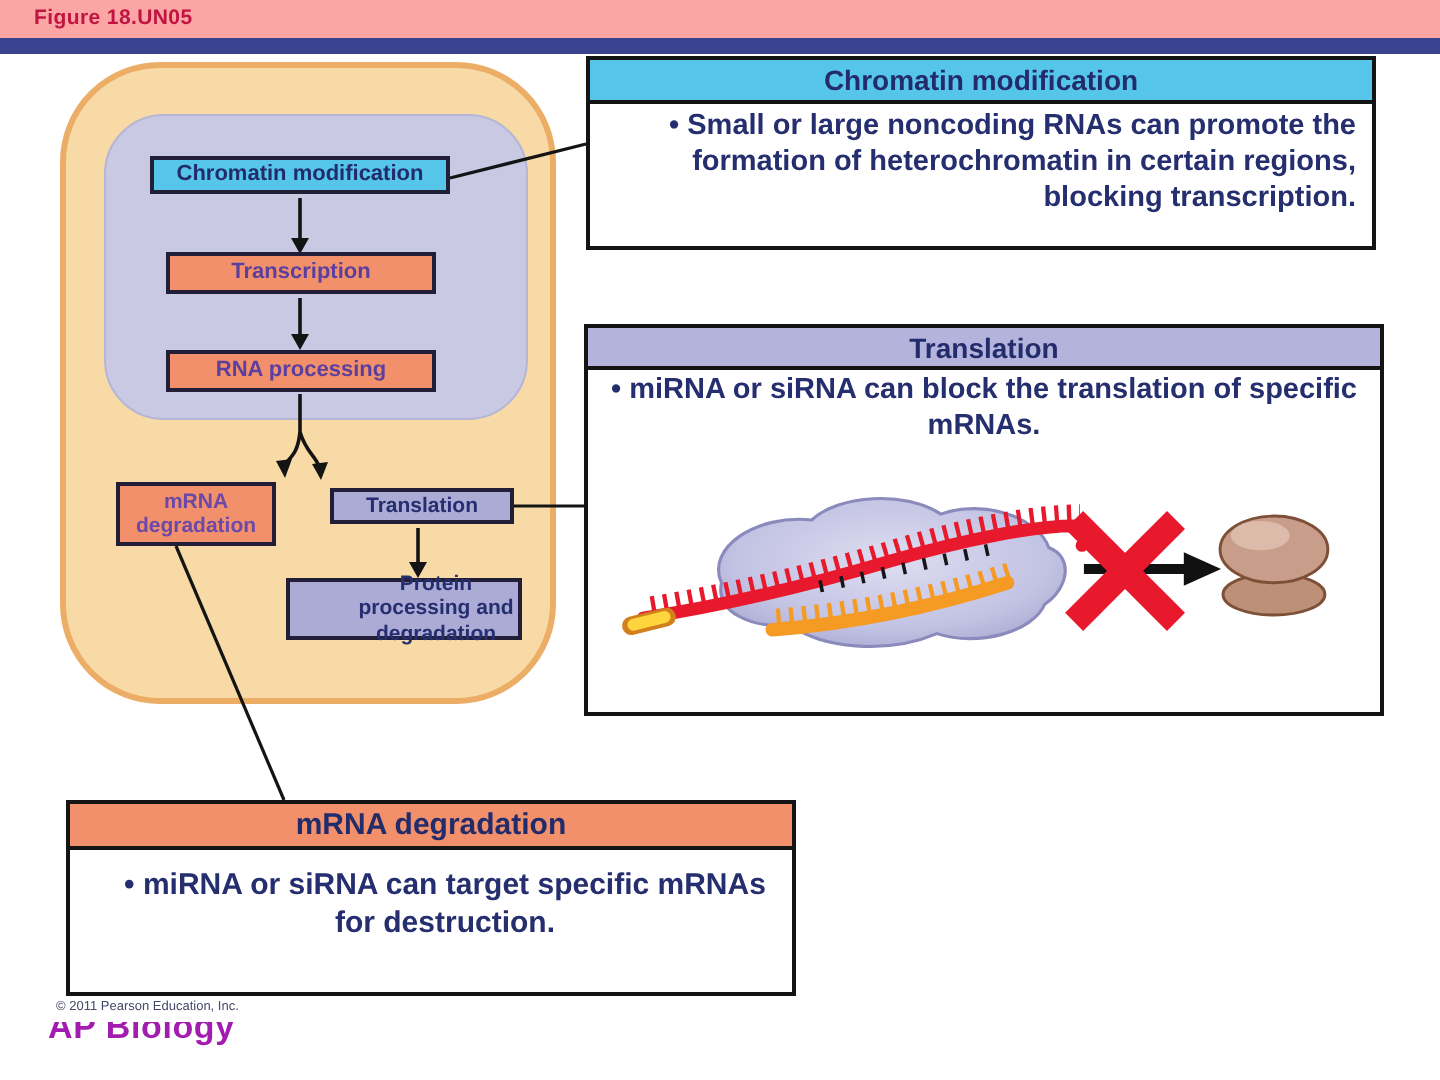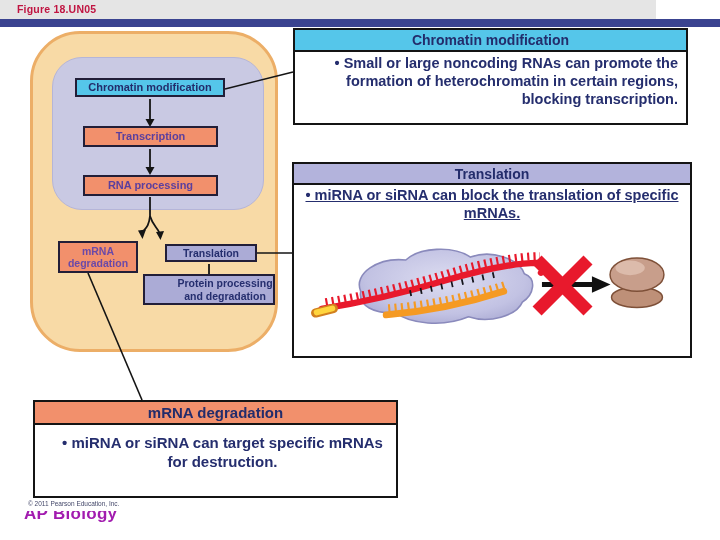--- a/index.html
+++ b/index.html
@@ -1,57 +1,57 @@
 <!DOCTYPE html>
 <html><head>
 <meta charset="utf-8">
 <style>
   html,body{margin:0;padding:0;background:#fff;}
   .stage{position:relative;width:720px;height:540px;background:#fff;overflow:hidden;
          font-family:"Liberation Sans",sans-serif;font-weight:bold;}
 
   
-  .topbar{position:absolute;left:0;top:0;width:656px;height:19px;background:#e5e5e5;}
+  .topbar{position:absolute;left:0;top:0;width:720px;height:19px;background:#fca5a5;}
   .figure-label{position:absolute;left:17px;top:3px;font-size:10.5px;color:#C01441;letter-spacing:.2px;}
   .topstrip{position:absolute;left:0;top:19px;width:720px;height:8px;background:#3A4390;}
 
   
   .cytoplasm{position:absolute;left:30px;top:31px;width:248px;height:321px;background:#F8DAA6;
              border:3px solid #ECAE67;border-radius:50px;box-sizing:border-box;}
   .nucleus{position:absolute;left:52px;top:57px;width:212px;height:153px;background:#C9C9E3;
            border:1px solid #B5B5D8;border-radius:30px;box-sizing:border-box;}
 
   
   .node{position:absolute;display:flex;align-items:center;justify-content:center;text-align:center;
         box-sizing:border-box;border:2px solid #221E38;line-height:1.15;z-index:4;}
   .node-cyan{background:#55C6EA;color:#232C6B;}
   .node-salmon{background:#F2906C;color:#5B3F9E;}
   .node-peri{background:#ABABD6;color:#252E6E;}
   .n-chromatin{left:75px;top:78px;width:150px;height:19px;font-size:11px;}
   .n-transcription{left:83px;top:126px;width:135px;height:21px;font-size:11px;}
   .n-rna{left:83px;top:175px;width:135px;height:21px;font-size:11px;}
   .n-mrna{left:58px;top:241px;width:80px;height:32px;font-size:10.5px;color:#6A49A8;}
   .n-translation{left:165px;top:244px;width:92px;height:18px;font-size:10.5px;}
-  .n-protein{left:143px;top:274px;width:132px;height:31px;font-size:10.5px;padding-left:32px;}
+  .n-protein{left:143px;top:289px;width:118px;height:31px;font-size:10.5px;padding-left:32px;}
 
   .connectors{position:absolute;left:0;top:0;width:720px;height:540px;z-index:3;pointer-events:none;}
 
   
   .callout{position:absolute;background:#fff;border:2px solid #141414;box-sizing:border-box;z-index:2;}
   .co-1{left:293px;top:28px;width:395px;height:97px;}
   .co-2{left:292px;top:162px;width:400px;height:196px;}
   .co-3{left:33px;top:400px;width:365px;height:98px;}
   .callout-header{width:100%;display:flex;align-items:center;justify-content:center;text-align:center;
                   border-bottom:2px solid #141414;box-sizing:border-box;color:#232C6B;}
   .co-1 .callout-header{height:22px;background:#55C6EA;font-size:14px;}
   .co-2 .callout-header{height:21px;background:#B3B3DC;font-size:14px;}
   .co-3 .callout-header{height:23px;background:#F2906C;font-size:15px;}
   .callout-body{color:#252E6E;text-align:center;}
   .co-1 .callout-body{padding:3px 8px 0 8px;font-size:14.5px;line-height:1.23;text-align:right;}
-  .co-2 .callout-body{padding:2px 8px 0 8px;font-size:14.5px;line-height:1.23;position:relative;z-index:2;text-decoration:underline;}
+  .co-2 .callout-body{padding:2px 8px 0 8px;font-size:14.5px;line-height:1.23;position:relative;z-index:2;}
   .co-3 .callout-body{padding:9px 10px 0 10px;font-size:15px;line-height:1.25;margin-left:14px;}
   .illus{position:absolute;left:0;top:0;width:100%;height:100%;z-index:1;}
 
   
   .copyright{position:absolute;left:28px;top:500px;font-size:6.5px;font-weight:normal;color:#44486A;}
   .brand-clip{position:absolute;left:24px;top:511px;height:15px;width:200px;overflow:hidden;}
   .brand-text{display:block;margin-top:-7px;font-size:17px;color:#a21caf;letter-spacing:.3px;}
 </style>
 </head>
 <body>

